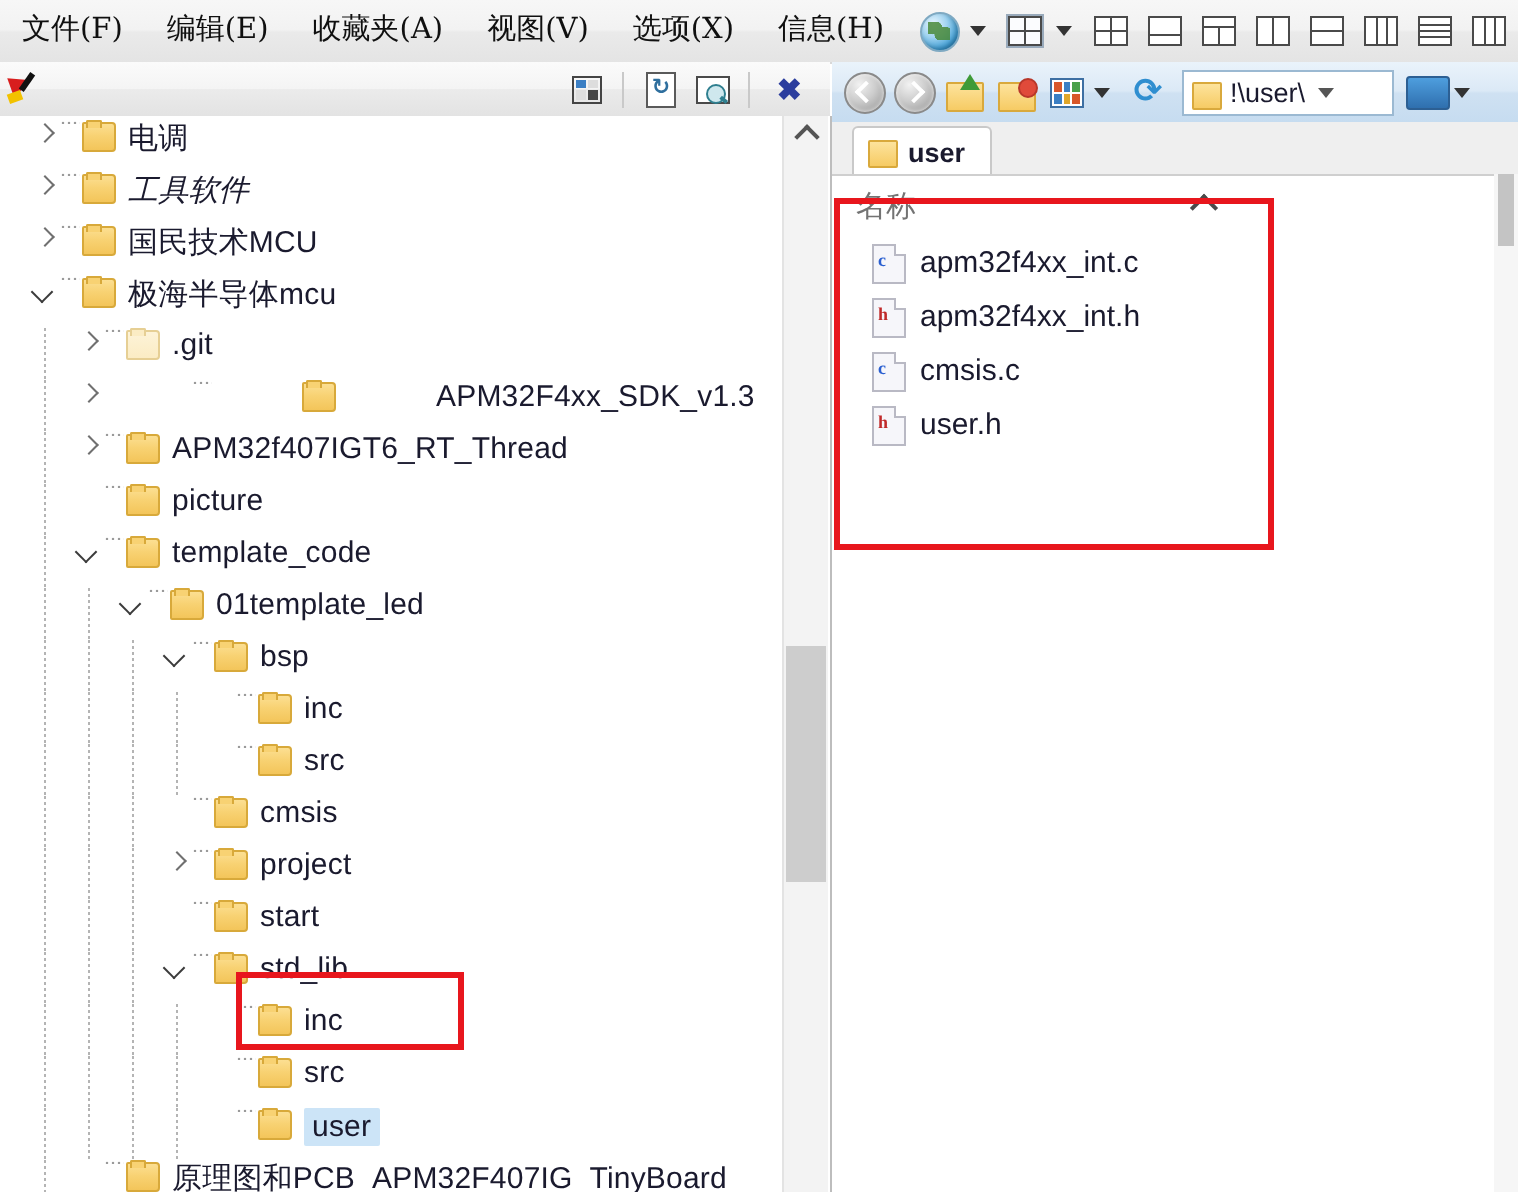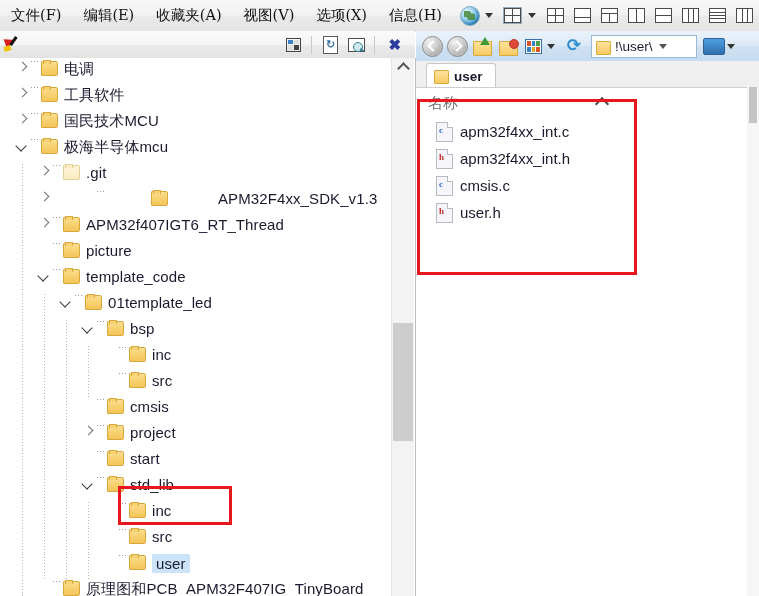--- a/index.html
+++ b/index.html
@@ -329,21 +329,21 @@
     <div class="tree-wrap">
       <div class="tree" id="tree">
           <div class="row" style="padding-left: 14px;">
             <span class="exp collapsed"></span>
             <span class="dots"></span>
             <span class="fold">
               <i></i>
             </span>
             <span class="lbl">电调</span>
           </div>
-          <div class="row" style="padding-left: 14px;">
+          <div class="row" style="padding-left: 14px; font-style: italic;">
             <span class="exp collapsed"></span>
             <span class="dots"></span>
             <span class="fold">
               <i></i>
             </span>
             <span class="lbl">工具软件</span>
           </div>
           <div class="row" style="padding-left: 14px;">
             <span class="exp collapsed"></span>
             <span class="dots"></span>

